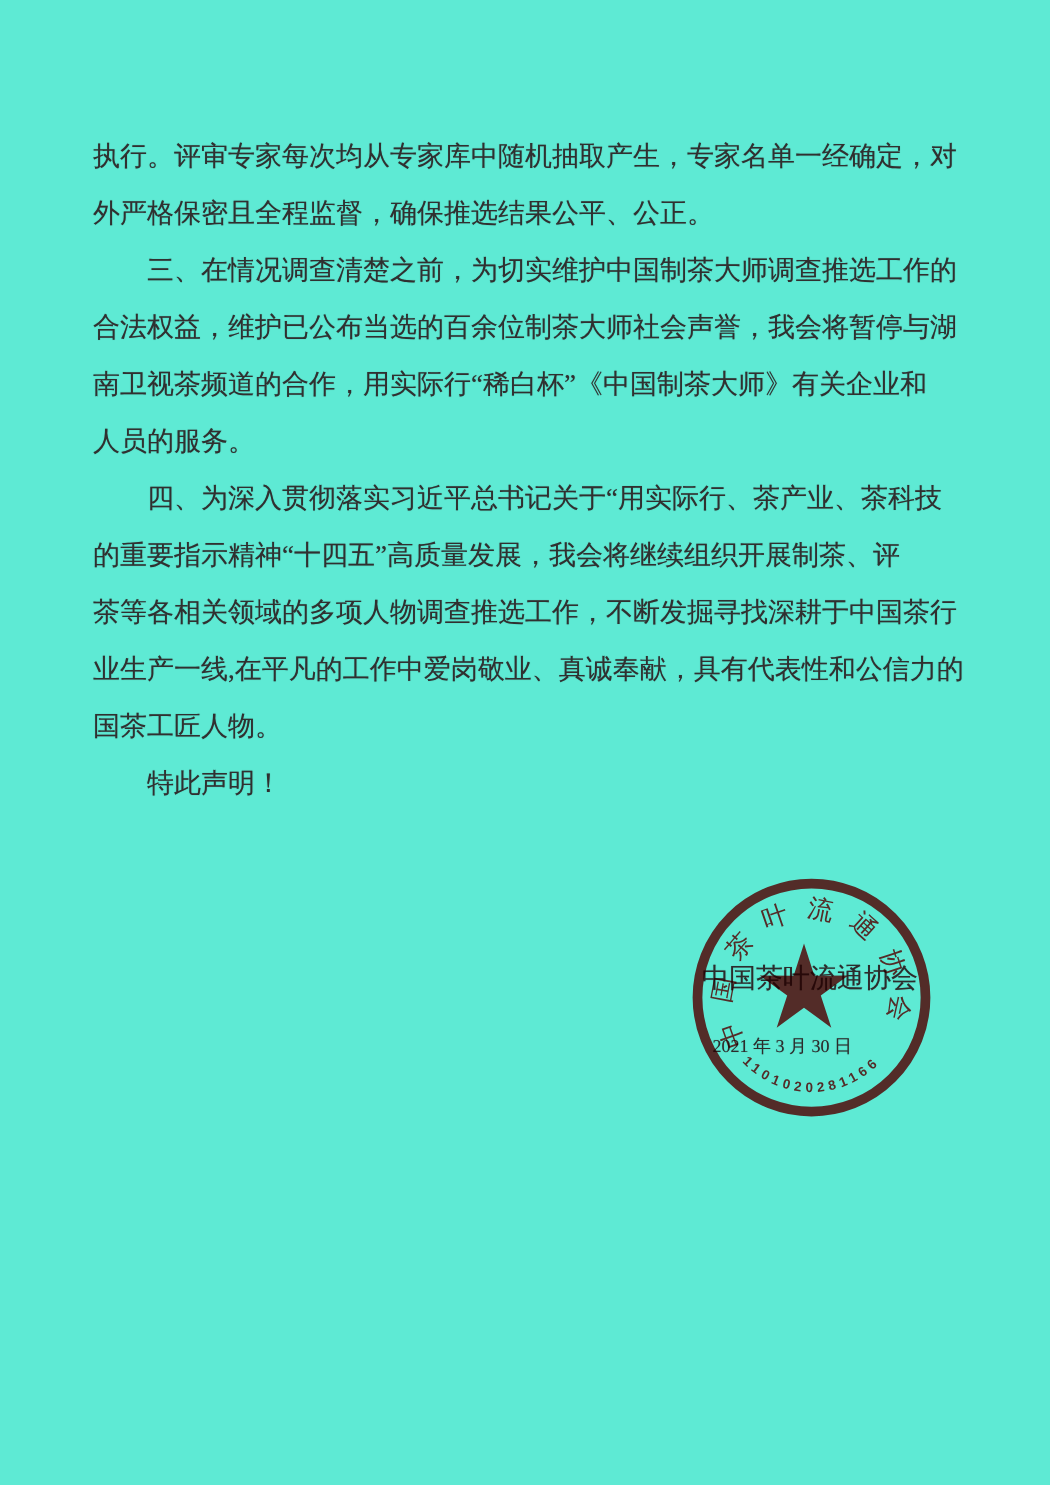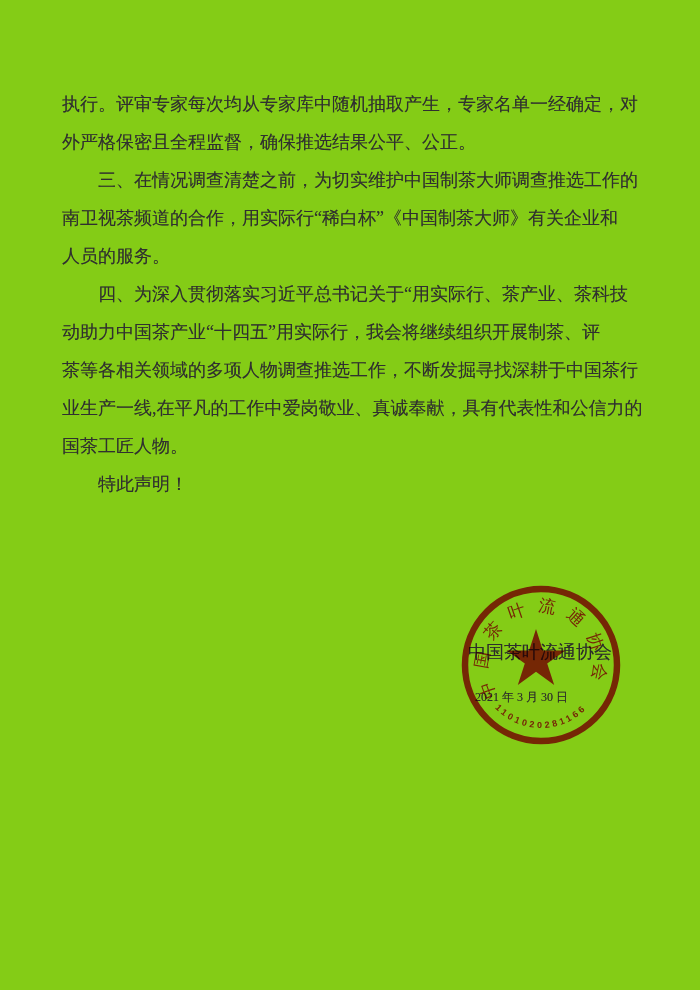--- a/index.html
+++ b/index.html
@@ -1,20 +1,20 @@
 <!DOCTYPE html>
 <html><head>
 <meta charset="utf-8">
 <style>
   html, body { margin: 0; padding: 0; background: #ffffff; }
   .page {
     position: relative;
     width: 700px;
     height: 990px;
-    background: #84cc16;
+    background: #5eead4;
     overflow: hidden;
     font-family: "Liberation Serif", serif;
   }
   .content {
     position: absolute;
     left: 62px;
     top: 85px;
     width: 590px;
     color: #303030;
   }
@@ -73,25 +73,26 @@
 <body>
 
 <div class="page">
 
   <div class="content">
 
     <div class="line">执行。评审专家每次均从专家库中随机抽取产生，专家名单一经确定，对</div>
     <div class="line">外严格保密且全程监督，确保推选结果公平、公正。</div>
 
     <div class="line indent">三、在情况调查清楚之前，为切实维护中国制茶大师调查推选工作的</div>
+    <div class="line">合法权益，维护已公布当选的百余位制茶大师社会声誉，我会将暂停与湖</div>
     <div class="line">南卫视茶频道的合作，用实际行“稀白杯”《中国制茶大师》有关企业和</div>
     <div class="line">人员的服务。</div>
 
     <div class="line indent">四、为深入贯彻落实习近平总书记关于“用实际行、茶产业、茶科技</div>
-    <div class="line">动助力中国茶产业“十四五”用实际行，我会将继续组织开展制茶、评</div>
+    <div class="line">的重要指示精神“十四五”高质量发展，我会将继续组织开展制茶、评</div>
     <div class="line">茶等各相关领域的多项人物调查推选工作，不断发掘寻找深耕于中国茶行</div>
     <div class="line">业生产一线,在平凡的工作中爱岗敬业、真诚奉献，具有代表性和公信力的</div>
     <div class="line">国茶工匠人物。</div>
 
     <div class="line indent">特此声明！</div>
   </div>
 
   <div class="sig-org">中国茶叶流通协会</div>
   <div class="sig-date">2021 年 3 月 30 日</div>
 

